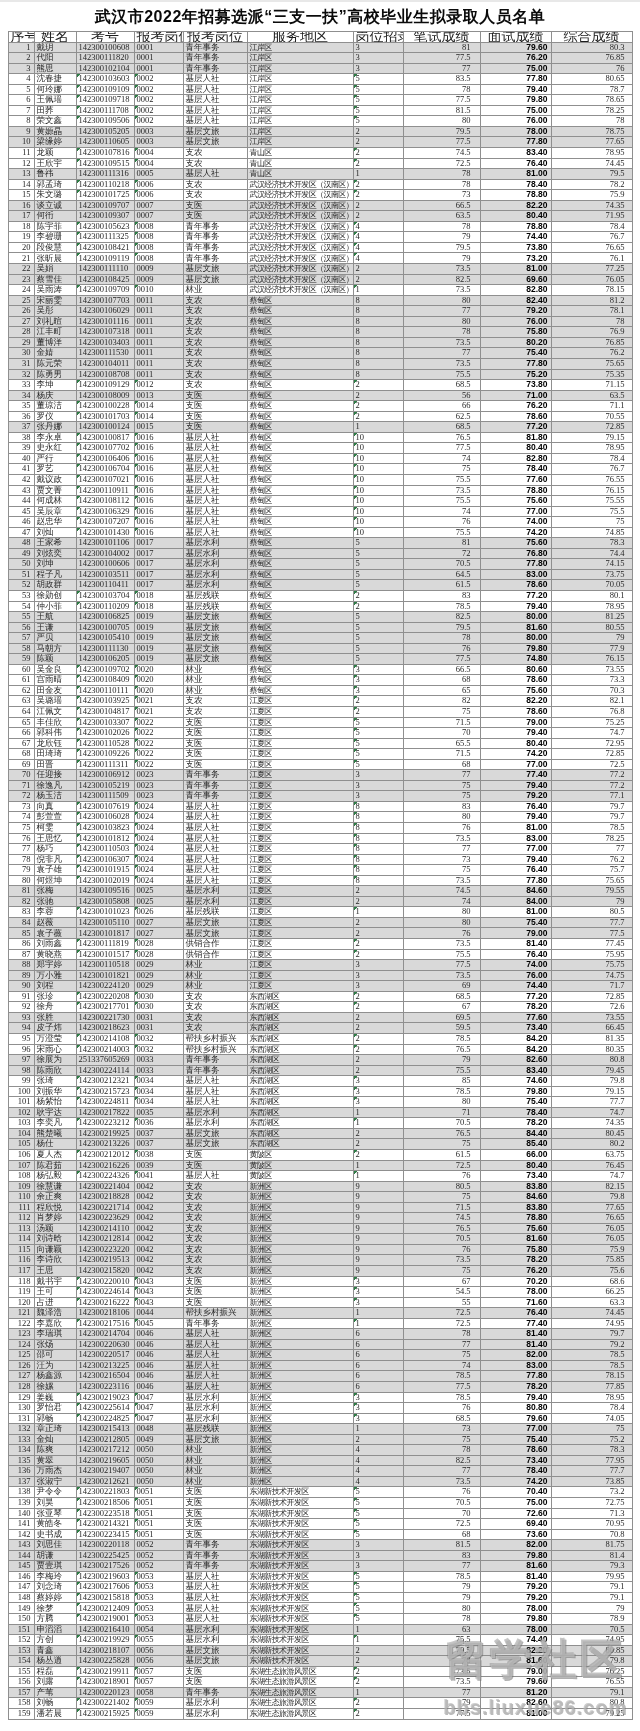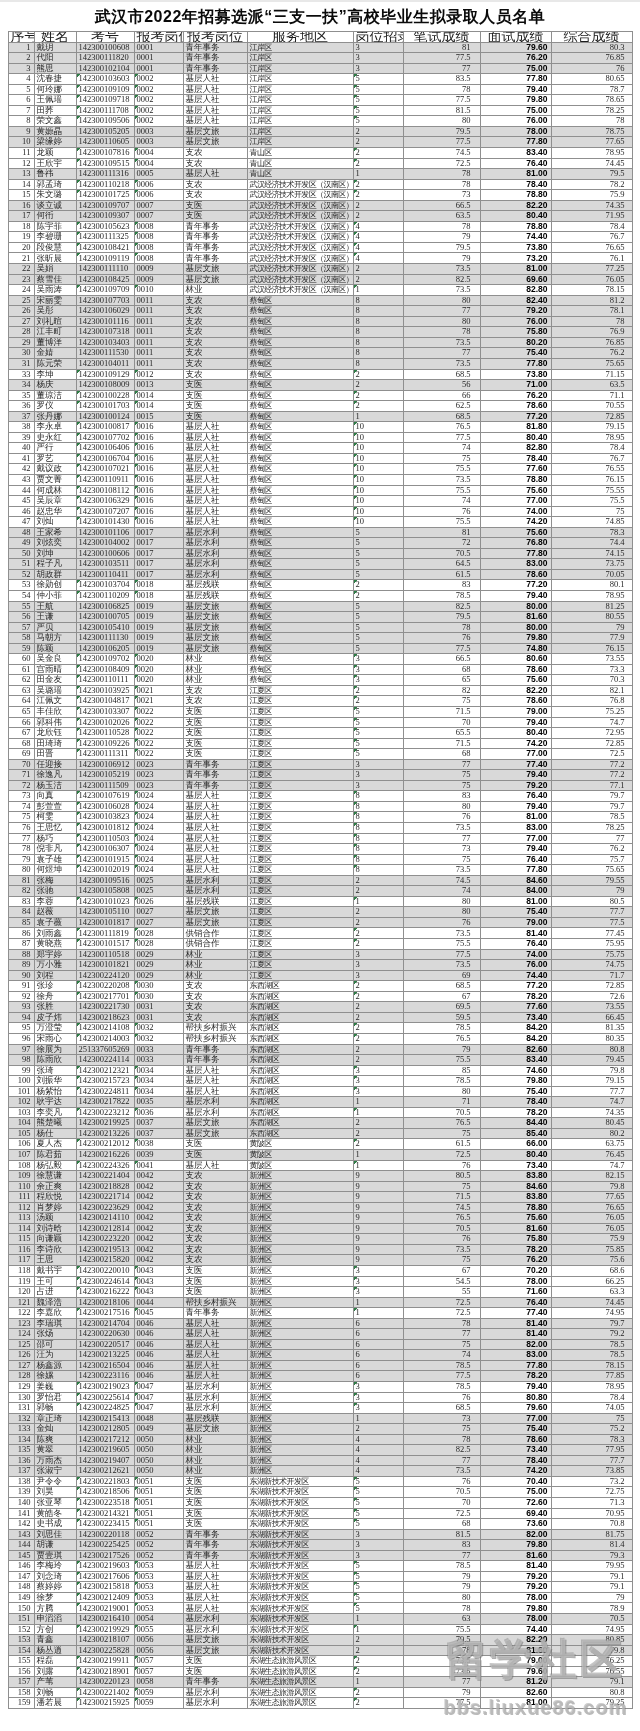--- a/index.html
+++ b/index.html
@@ -458,20 +458,32 @@
         <td class="c1">陈元荣</td>
         <td class="c2">142300104011</td>
         <td class="c3">0011</td>
         <td class="c4">支农</td>
         <td class="c5">蔡甸区</td>
         <td class="c6">8</td>
         <td class="c7">73.5</td>
         <td class="c8">77.80</td>
         <td class="c9">75.65</td>
       </tr>
+      <tr class="shaded">
+        <td class="c0">32</td>
+        <td class="c1">陈勇男</td>
+        <td class="c2">142300108708</td>
+        <td class="c3">0011</td>
+        <td class="c4">支农</td>
+        <td class="c5">蔡甸区</td>
+        <td class="c6">8</td>
+        <td class="c7">75.5</td>
+        <td class="c8">75.20</td>
+        <td class="c9">75.35</td>
+      </tr>
       <tr>
         <td class="c0">33</td>
         <td class="c1">李坤</td>
         <td class="c2">142300109129</td>
         <td class="c3">0012</td>
         <td class="c4">支农</td>
         <td class="c5">蔡甸区</td>
         <td class="c6">2</td>
         <td class="c7">68.5</td>
         <td class="c8">73.80</td>

